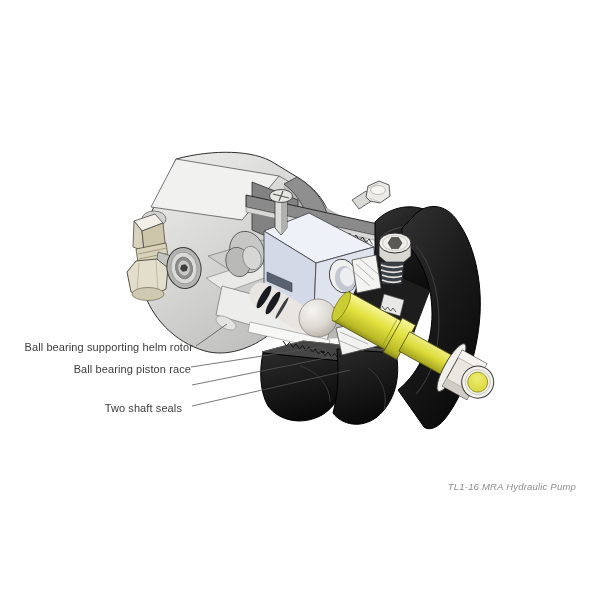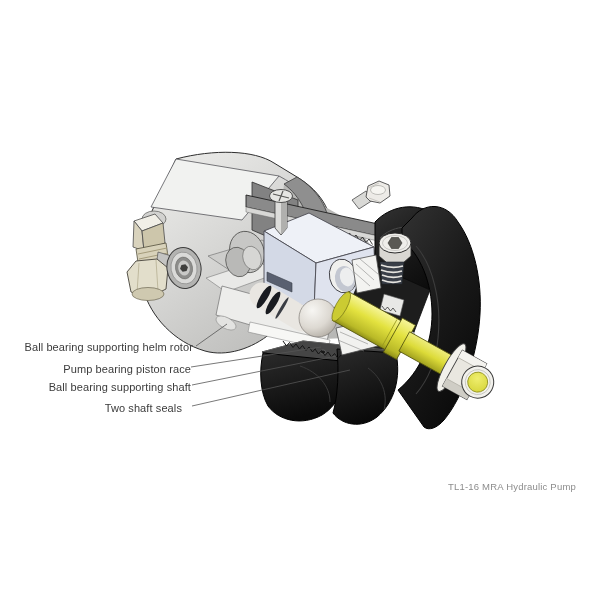--- a/index.html
+++ b/index.html
@@ -6,21 +6,21 @@
   #stage{
     position:relative;width:600px;height:600px;background:var(--bg,#fff);
     font-family:"Liberation Sans","DejaVu Sans",sans-serif;overflow:hidden;
   }
   #drawing{position:absolute;left:0;top:0;width:600px;height:600px;}
   .callout{
     position:absolute;white-space:nowrap;
     font-size:11px;line-height:11px;color:var(--label,#3b3b3b);letter-spacing:.1px;
   }
   .caption{
-    position:absolute;white-space:nowrap;
+    position:absolute;white-space:nowrap;font-style:italic;
     font-size:9.5px;color:var(--caption,#8c8c8c);letter-spacing:.2px;
   }
   .leader{stroke:var(--leader,#555);stroke-width:.8;fill:none;}
 </style>
 </head>
 <body>
 
 <div id="stage" style="--bg: #ffffff; --label: #3b3b3b; --caption: #8c8c8c; --leader: #555555;">
 
 <svg id="drawing" viewBox="0 0 600 600">
@@ -198,19 +198,18 @@
 
   <g>
     <line class="leader" x1="196" y1="346" x2="227" y2="324"></line>
     <line class="leader" x1="191" y1="367" x2="321" y2="347"></line>
     <line class="leader" x1="192" y1="385" x2="336" y2="356"></line>
     <line class="leader" x1="192" y1="406" x2="350" y2="370"></line>
   </g>
 </svg>
 
 <div class="callout" style="right:407px;top:342px">Ball bearing supporting helm rotor</div>
-<div class="callout" style="right:409px;top:364px">Pump bearing piston race</div>
-<div class="callout" style="right:409px;top:382px">Ball bearing supporting shaft</div>
+<div class="callout" style="right:409px;top:364px">Ball bearing piston race</div>
 <div class="callout" style="right:418px;top:403px">Two shaft seals</div>
 
 <div class="caption" style="right:24px;top:481px">TL1-16 MRA Hydraulic Pump</div>
 
 </div>
 
 </body></html>

